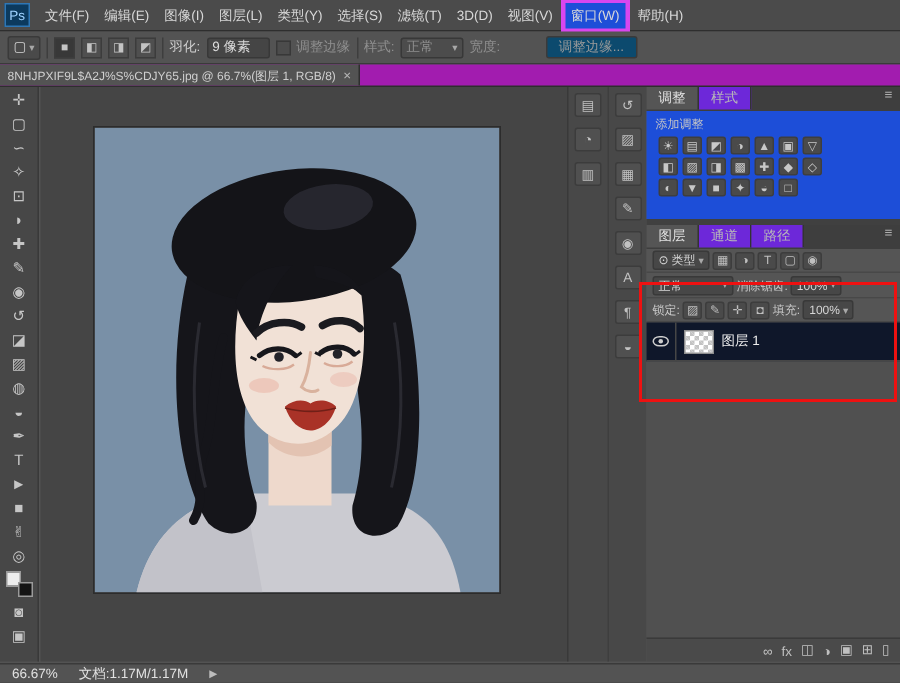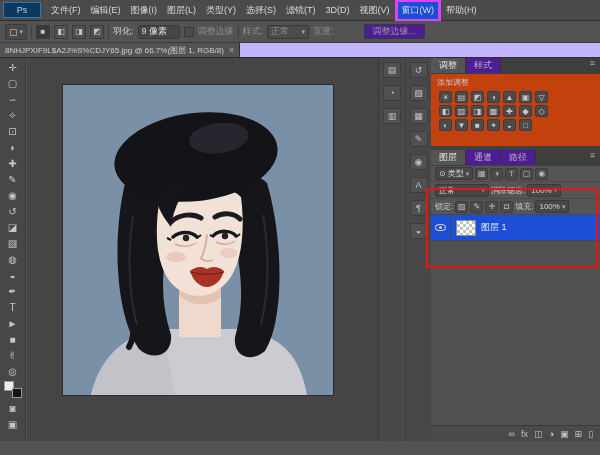--- a/index.html
+++ b/index.html
@@ -1,73 +1,73 @@
 <!DOCTYPE html>
 <html><head>
 <meta charset="utf-8">
 <style>
 *{margin:0;padding:0;box-sizing:border-box}
 html,body{width:600px;height:455px}
 body{font-family:"Liberation Sans","DejaVu Sans",sans-serif;background:#3a3a3a;overflow:hidden}
 #screen{position:relative;width:600px;height:455px;background:#535353}
 
 #menubar{position:absolute;left:0;top:0;width:600px;height:21px;background:#4b4b4b;border-bottom:1px solid #2e2e2e;display:flex;align-items:center;padding-left:3px}
-.ps-logo{width:38px;height:16px;background:#0c3a5e;border:1px solid #2f77b5;color:#9fd2ff;font-size:9px;font-weight:normal;display:flex;align-items:center;justify-content:center;margin-right:5px;flex:0 0 auto}
+.ps-logo{width:17px;height:16px;background:#0c3a5e;border:1px solid #2f77b5;color:#9fd2ff;font-size:9px;font-weight:normal;display:flex;align-items:center;justify-content:center;margin-right:5px;flex:0 0 auto}
 .menu-item{color:#d8d8d8;font-size:9px;padding:3px 5px;white-space:nowrap;cursor:default}
 .menu-item.active{background:#1d4ed8;border:3px solid #d946ef;padding:2px 4px}
 
 #optionsbar{position:absolute;left:0;top:21px;width:600px;height:22px;background:#535353;border-bottom:1px solid #3a3a3a;display:flex;align-items:center;gap:4px;padding:0 5px;font-size:9px;color:#cfcfcf}
 .vsep{width:1px;height:14px;background:#3e3e3e}
 .opt-tool{display:flex;align-items:center;gap:2px;background:#4a4a4a;border:1px solid #3a3a3a;border-radius:2px;height:16px;padding:0 3px;color:#d5d5d5}
 .mode-btn{width:14px;height:14px;display:flex;align-items:center;justify-content:center;font-size:8px;color:#c4c4c4;background:#4f4f4f;border:1px solid #3c3c3c}
 .mode-btn.active{background:#383838}
 .opt-label{white-space:nowrap}
 .disabled{color:#8f8f8f}
 .opt-input{background:#454545;border:1px solid #383838;border-radius:2px;height:14px;min-width:42px;display:flex;align-items:center;padding:0 3px;gap:3px;color:#ddd}
 .opt-input.disabled{color:#8f8f8f;background:#4c4c4c}
 .dd{font-size:7px;color:#a8a8a8;margin-left:auto}
 .checkbox{width:10px;height:10px;background:#4c4c4c;border:1px solid #383838;flex:0 0 auto}
-.refine-btn{margin-left:26px;background:#4c1d95;border:1px solid #3a3a3a;border-radius:2px;height:15px;display:flex;align-items:center;padding:0 8px;color:#9a9a9a;white-space:nowrap}
-
-#tabbar{position:absolute;left:0;top:43px;width:600px;height:15px;background:#c4b5fd;display:flex;border-bottom:1px solid #2e2e2e}
+.refine-btn{margin-left:26px;background:#0c4a6e;border:1px solid #3a3a3a;border-radius:2px;height:15px;display:flex;align-items:center;padding:0 8px;color:#9a9a9a;white-space:nowrap}
+
+#tabbar{position:absolute;left:0;top:43px;width:600px;height:15px;background:#a21caf;display:flex;border-bottom:1px solid #2e2e2e}
 .doc-tab{background:#535353;color:#cfcfcf;font-size:8px;display:flex;align-items:center;gap:5px;padding:0 5px;border-right:1px solid #2e2e2e;white-space:nowrap}
 .tab-close{color:#b5b5b5;font-size:9px}
 
 #toolbar{position:absolute;left:0;top:58px;width:26px;height:383px;background:#474747;border-right:1px solid #393939;display:flex;flex-direction:column;align-items:center;padding-top:1px}
 .tool{width:22px;height:16px;display:flex;align-items:center;justify-content:center;color:#c6c6c6;font-size:10px}
 #swatches{position:relative;width:18px;height:17px;margin:2px 0;flex:0 0 auto}
 #fg-swatch{position:absolute;left:0;top:0;width:10px;height:10px;background:#ededed;border:1px solid #9a9a9a}
 #bg-swatch{position:absolute;right:0;bottom:0;width:10px;height:10px;background:#141414;border:1px solid #9a9a9a}
 
 #canvas{position:absolute;left:27px;top:58px;width:351px;height:383px;background:#454545}
 #artwork{position:absolute;left:36px;top:27px;width:270px;height:310px;outline:1px solid #2c2c2c}
 #artwork svg{display:block}
 
 #dock{position:absolute;left:378px;top:58px;width:53px;height:383px;background:#484848;border-left:1px solid #393939;display:flex}
 .dock-col{width:26px;display:flex;flex-direction:column;align-items:center;padding-top:4px;gap:7px}
 .dock-col + .dock-col{border-left:1px solid #3e3e3e}
 .dock-ico{width:18px;height:16px;display:flex;align-items:center;justify-content:center;color:#c2c2c2;font-size:9px;background:#505050;border:1px solid #3c3c3c;border-radius:2px}
 
 #rightpanel{position:absolute;left:431px;top:58px;width:169px;height:383px;background:#505050}
 .ptabs{height:16px;background:#3e3e3e;display:flex;align-items:flex-start}
-.ptab{font-size:9px;color:#b8b8b8;padding:0 8px;background:#4c1d95;border-right:1px solid #333;height:15px;display:flex;align-items:center}
+.ptab{font-size:9px;color:#b8b8b8;padding:0 8px;background:#6d28d9;border-right:1px solid #333;height:15px;display:flex;align-items:center}
 .ptab.active{background:#555;color:#e4e4e4}
 .pmenu{margin-left:auto;color:#b0b0b0;font-size:9px;padding:0 5px}
-#adj-body{height:72px;background:#c2410c;padding:2px 6px}
+#adj-body{height:72px;background:#1d4ed8;padding:2px 6px}
 .adj-label{font-size:8px;color:#c6c6c6;margin:1px 0 3px}
 .adj-row{display:flex;gap:3px;margin-bottom:2px;padding-left:2px}
 .adj-ico{width:13px;height:12px;display:flex;align-items:center;justify-content:center;font-size:8px;color:#c8c8c8;background:#4a4a4a;border:1px solid #3e3e3e;border-radius:2px}
 .pgap{height:4px;background:#404040}
 .lrow{height:16px;background:#555;display:flex;align-items:center;gap:2px;padding:0 4px;font-size:8px;color:#c9c9c9;border-bottom:1px solid #484848}
 #blend-row{height:17px}
 .sel{background:#474747;border:1px solid #393939;border-radius:2px;height:13px;display:flex;align-items:center;gap:2px;padding:0 3px;color:#d6d6d6;white-space:nowrap}
 .fico{width:13px;height:12px;display:flex;align-items:center;justify-content:center;font-size:8px;color:#bfbfbf;background:#4a4a4a;border:1px solid #3d3d3d;border-radius:2px;flex:0 0 auto}
 .plabel{white-space:nowrap}
 .layer-row{height:26px;background:#555;display:flex;align-items:center;border-bottom:1px solid #464646}
-.layer-row.selected{background:#1d4ed8}
+.layer-row.selected{background:#0f172a}
 .eyebox{width:20px;height:26px;display:flex;align-items:center;justify-content:center;border-right:1px solid #464646;flex:0 0 auto}
 .eye{width:11px;height:7px;border:1px solid #cfcfcf;border-radius:50% / 60%;position:relative}
 .eye:after{content:"";position:absolute;left:3px;top:1px;width:3px;height:3px;background:#cfcfcf;border-radius:50%}
 .thumb{width:20px;height:16px;margin:0 5px;border:1px solid #8d8d8d;background:#fff;overflow:hidden;flex:0 0 auto}
 .checker{background-image:linear-gradient(45deg,#c3c3c3 25%,transparent 25%,transparent 75%,#c3c3c3 75%),linear-gradient(45deg,#c3c3c3 25%,transparent 25%,transparent 75%,#c3c3c3 75%);background-size:6px 6px;background-position:0 0,3px 3px;background-color:#fff}
 .lname{font-size:9px;color:#eee;white-space:nowrap}
 .lock-ico{margin-left:auto;margin-right:8px;position:relative;width:8px;height:6px;background:#cdcdcd;flex:0 0 auto}
 .lock-ico:before{content:"";position:absolute;left:1px;top:-4px;width:4px;height:4px;border:1px solid #cdcdcd;border-bottom:none;border-radius:3px 3px 0 0}
 #layers-empty{height:142px;background:#505050}
 #layers-bottom{position:absolute;left:0;bottom:0;width:169px;height:16px;background:#4a4a4a;border-top:1px solid #3a3a3a;display:flex;align-items:center;justify-content:flex-end;gap:6px;padding:0 7px}
@@ -308,16 +308,21 @@
       <span class="bico">∞</span>
       <span class="bico">fx</span>
       <span class="bico">◫</span>
       <span class="bico">◑</span>
       <span class="bico">▣</span>
       <span class="bico">⊞</span>
       <span class="bico">▯</span>
     </div>
   </div>
 
+  <div id="statusbar">
+    <span>66.67%</span>
+    <span>文档:1.17M/1.17M</span>
+    <span id="status-arrow">▶</span>
+  </div>
 
   <div id="annotation"></div>
 
 </div>
 
 </body></html>

